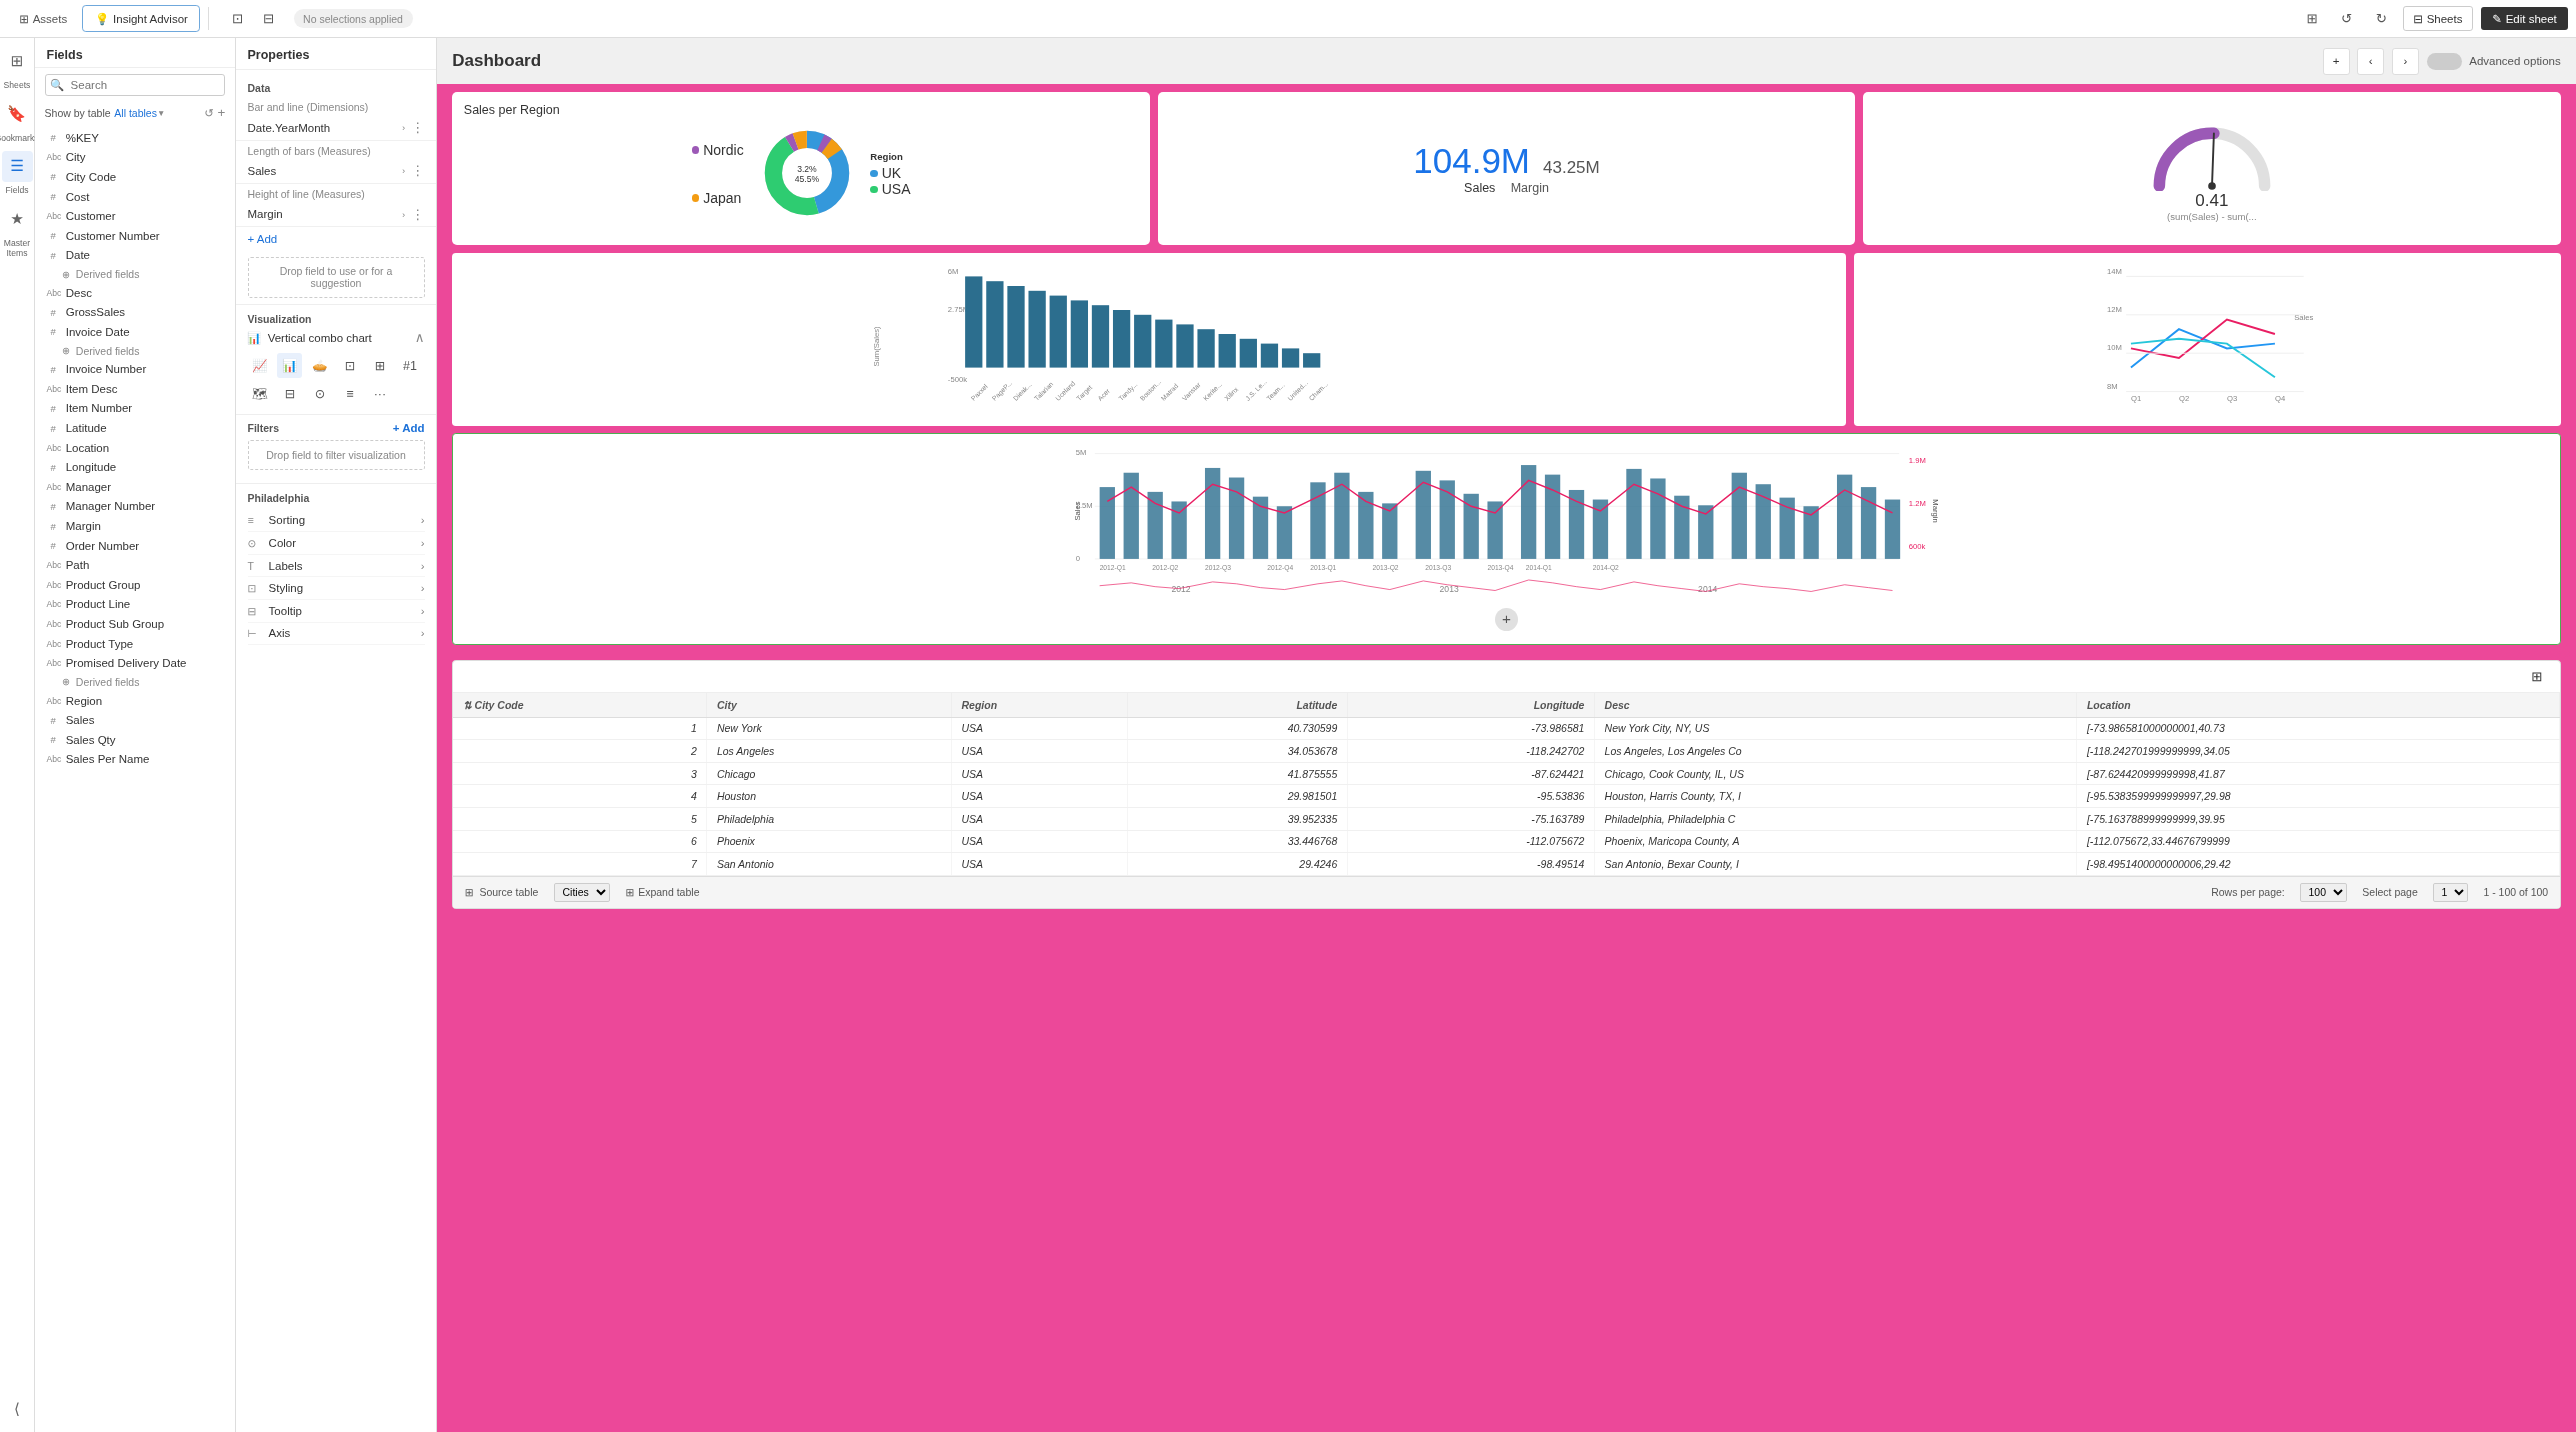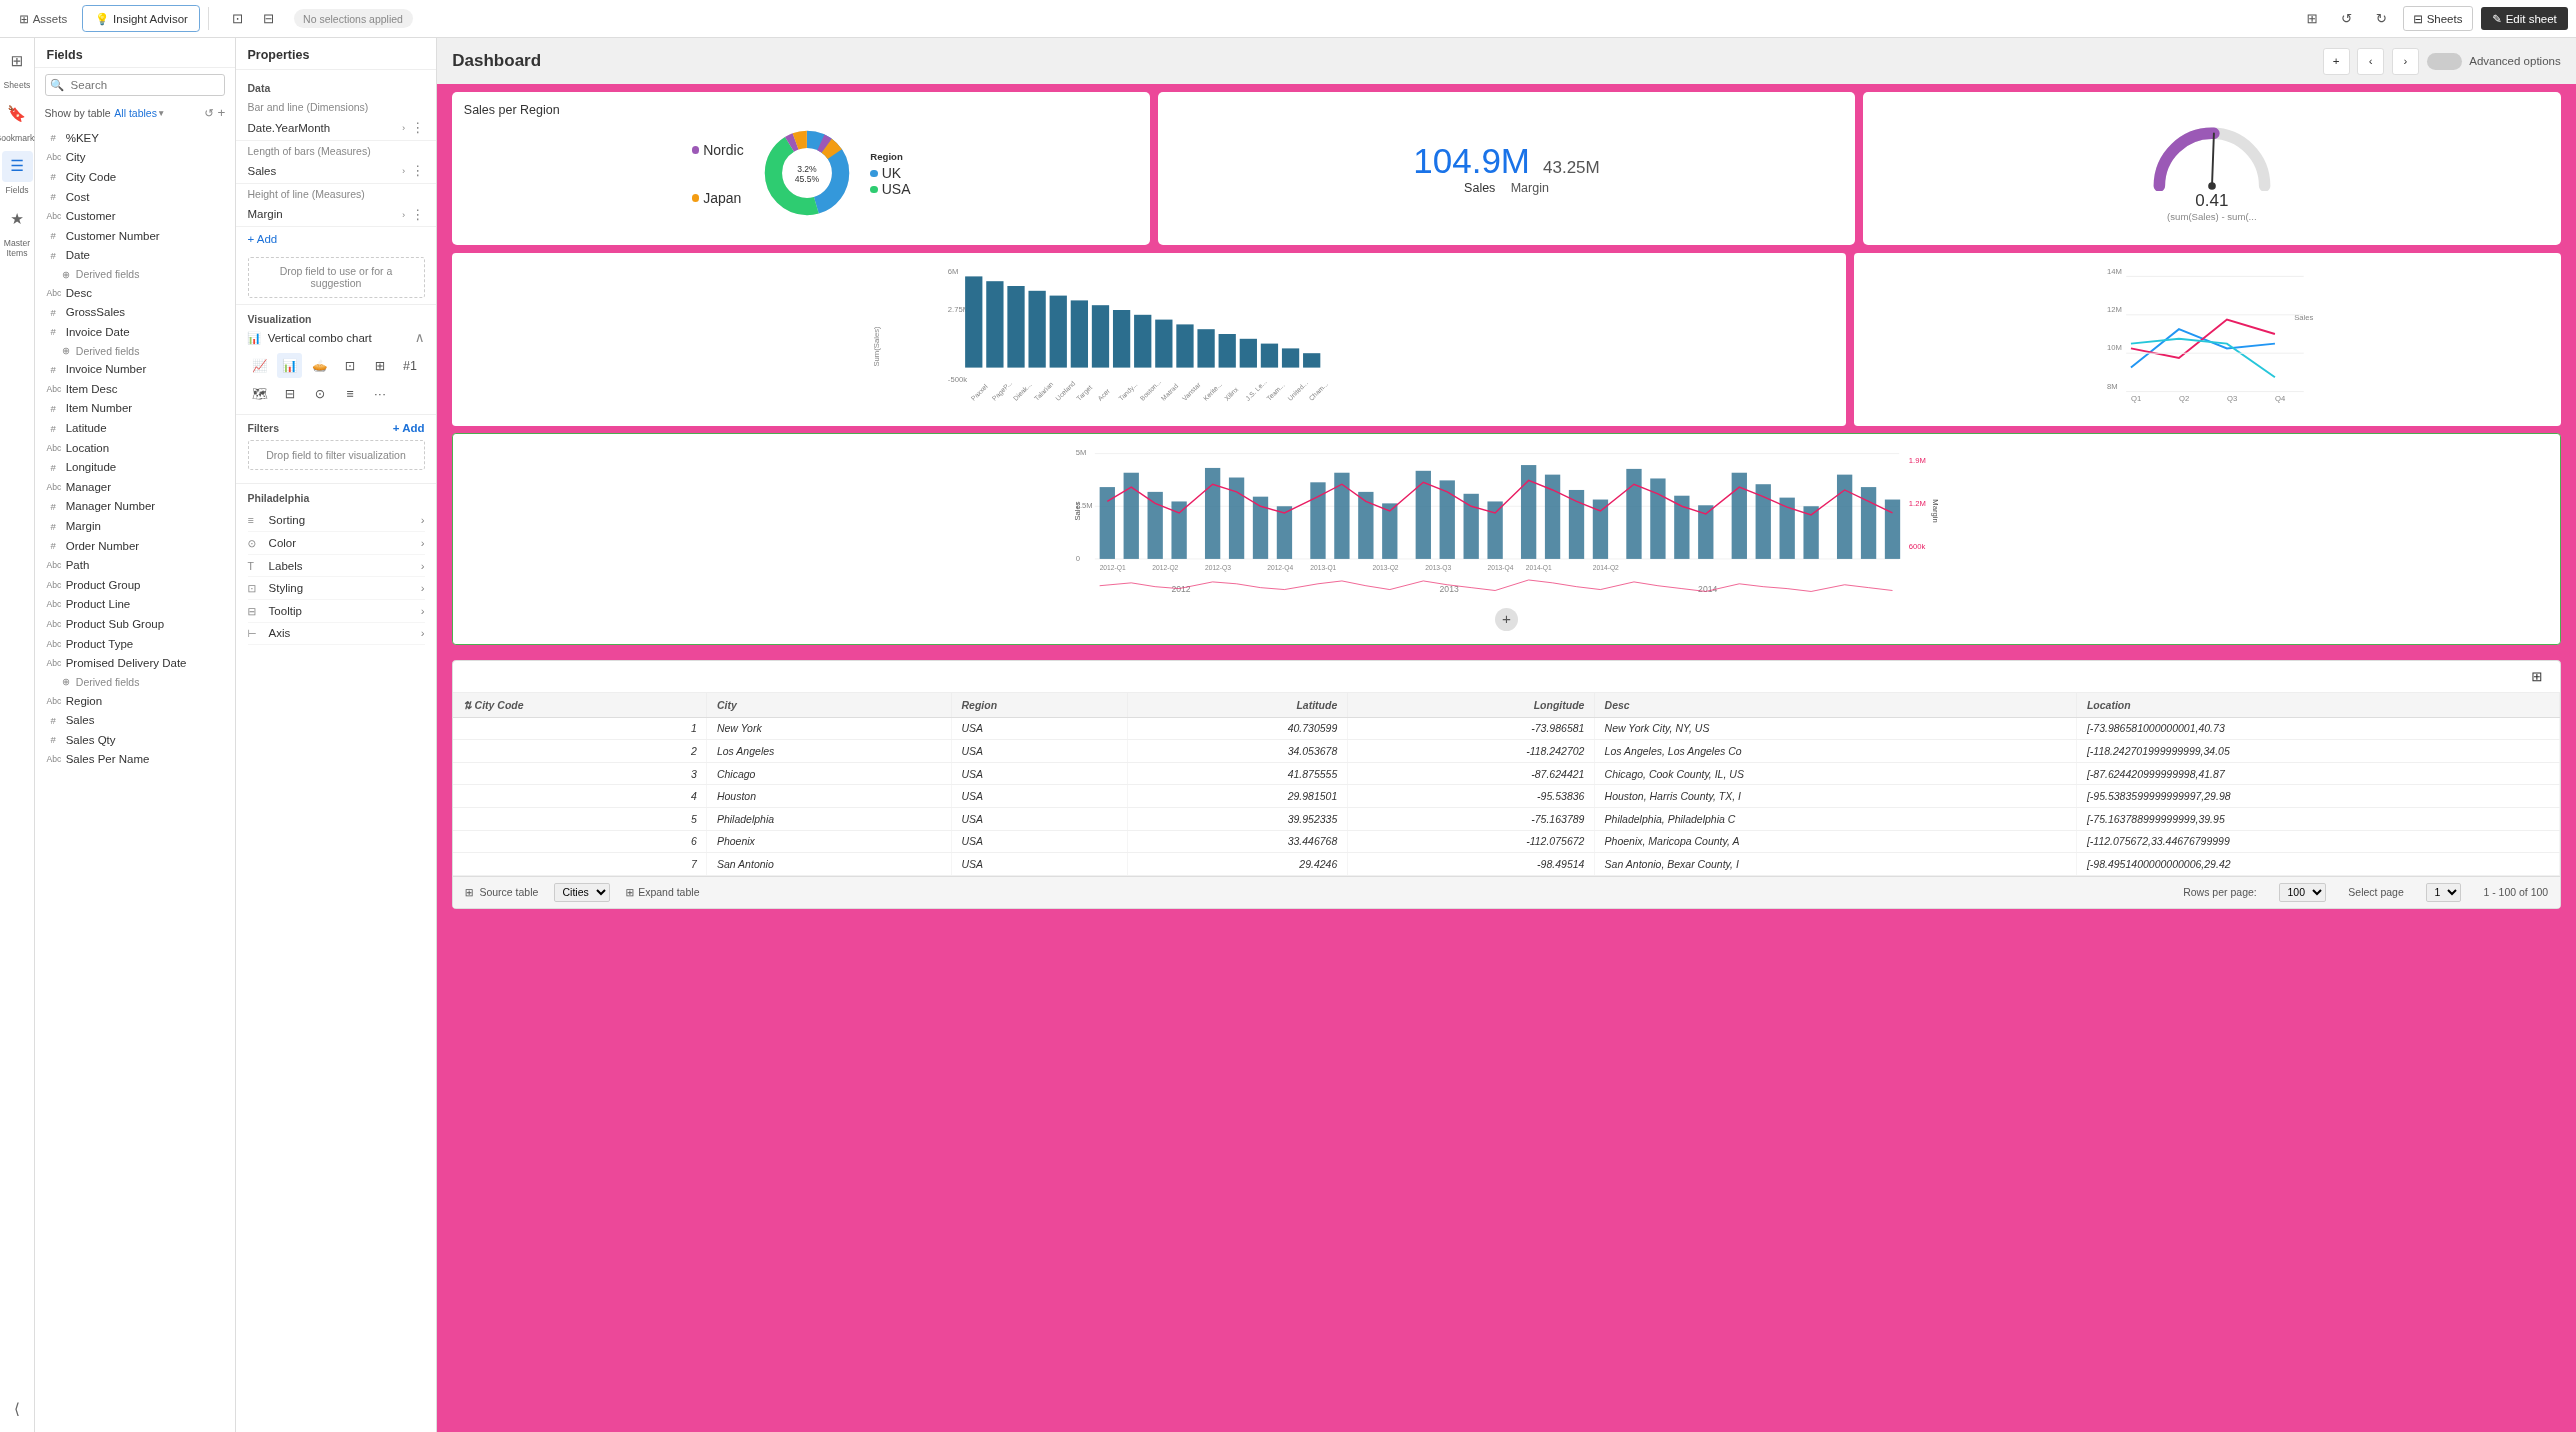--- a/index.html
+++ b/index.html
@@ -88,21 +88,21 @@
     .gauge-container { display: flex; flex-direction: column; align-items: center; justify-content: center; }
 
     
     .data-table-container { background: #fff; margin: 7.7px 15.3px; border-radius: 3.8px; border: 1px solid #ddd; overflow: hidden; }
     .data-table { width: 100%; border-collapse: collapse; font-style: italic; }
     .data-table th { background: #f5f5f5; padding: 5.8px 9.6px; text-align: left; font-size: 10.5px; font-weight: 600; color: #555; border-bottom: 1px solid #ddd; border-right: 1px solid #eee; white-space: nowrap; }
     .data-table td { padding: 4.8px 9.6px; font-size: 10.5px; border-bottom: 1px solid #f0f0f0; border-right: 1px solid #f5f5f5; white-space: nowrap; overflow: hidden; text-overflow: ellipsis; max-width: 153px; }
     .data-table .num { text-align: right; }
     .table-footer { display: flex; align-items: center; padding: 5.8px 11.5px; background: #f5f5f5; border-top: 1px solid #ddd; font-size: 10.5px; color: #555; gap: 15.3px; }
     .table-footer .source { display: flex; align-items: center; gap: 5.8px; font-weight: 500; }
-    .table-footer-right { margin-left: auto; display: flex; align-items: center; gap: 22px; }
+    .table-footer-right { margin-left: auto; display: flex; align-items: center; gap: 15px; }
     .table-footer select { border: 1px solid #ccc; padding: 1.9px 3.8px; border-radius: 1.9px; font-size: 10.5px; }
 
     
     ::-webkit-scrollbar { width: 5.8px; height: 5.8px; }
     ::-webkit-scrollbar-track { background: #f0f0f0; }
     ::-webkit-scrollbar-thumb { background: #bbb; border-radius: 2.9px; }
 
     .divider-left { width: 1px; height: 23px; background: #ddd; margin: 0 3.8px; }
     .resize-handle { width: 3.8px; background: transparent; cursor: col-resize; }
     .chart-row { display: flex; gap: 7.7px; padding: 0 15.3px 7.7px; }

